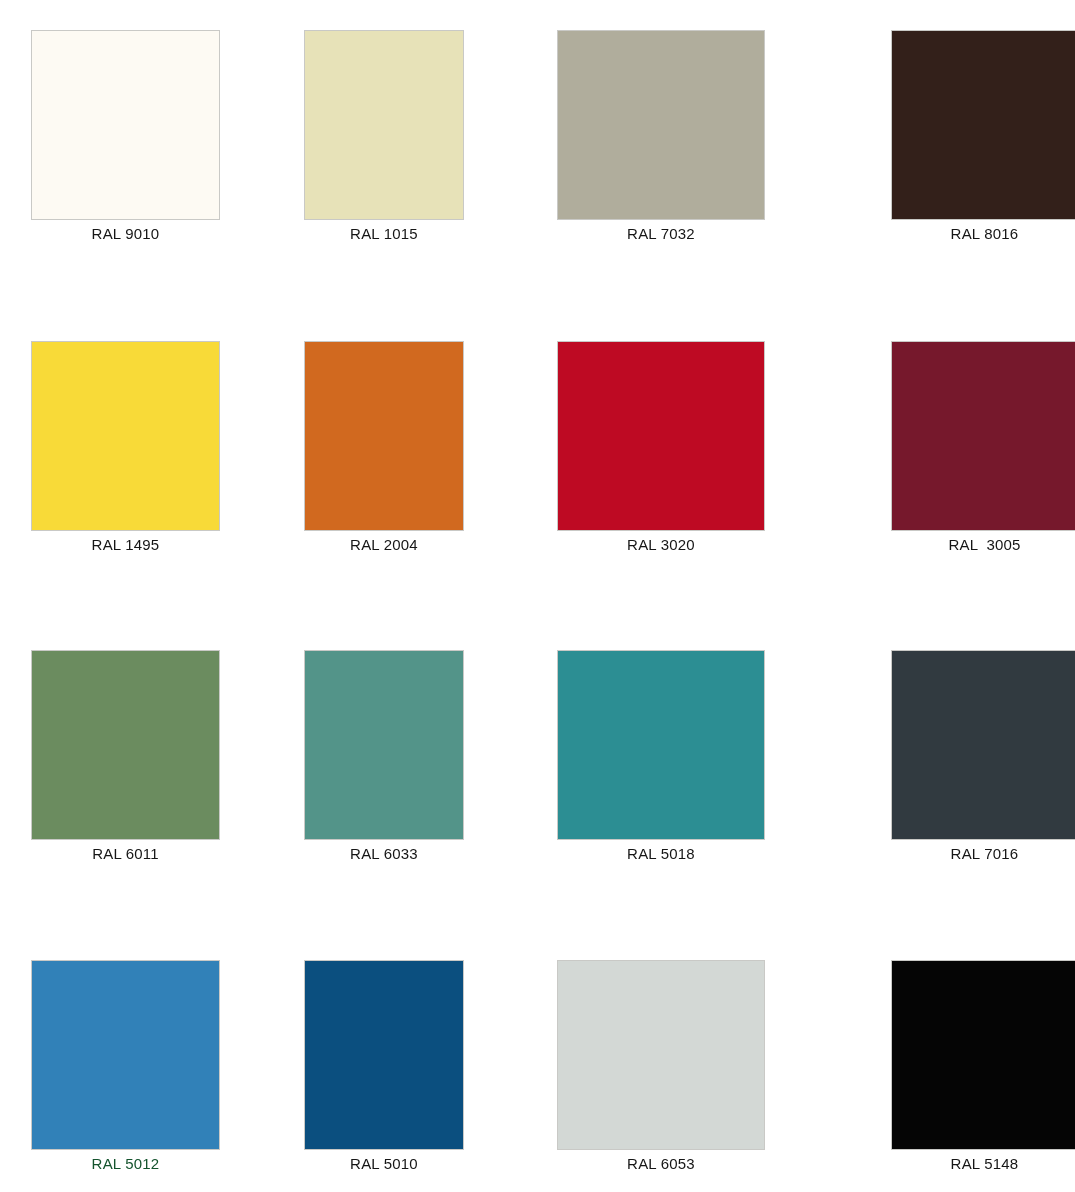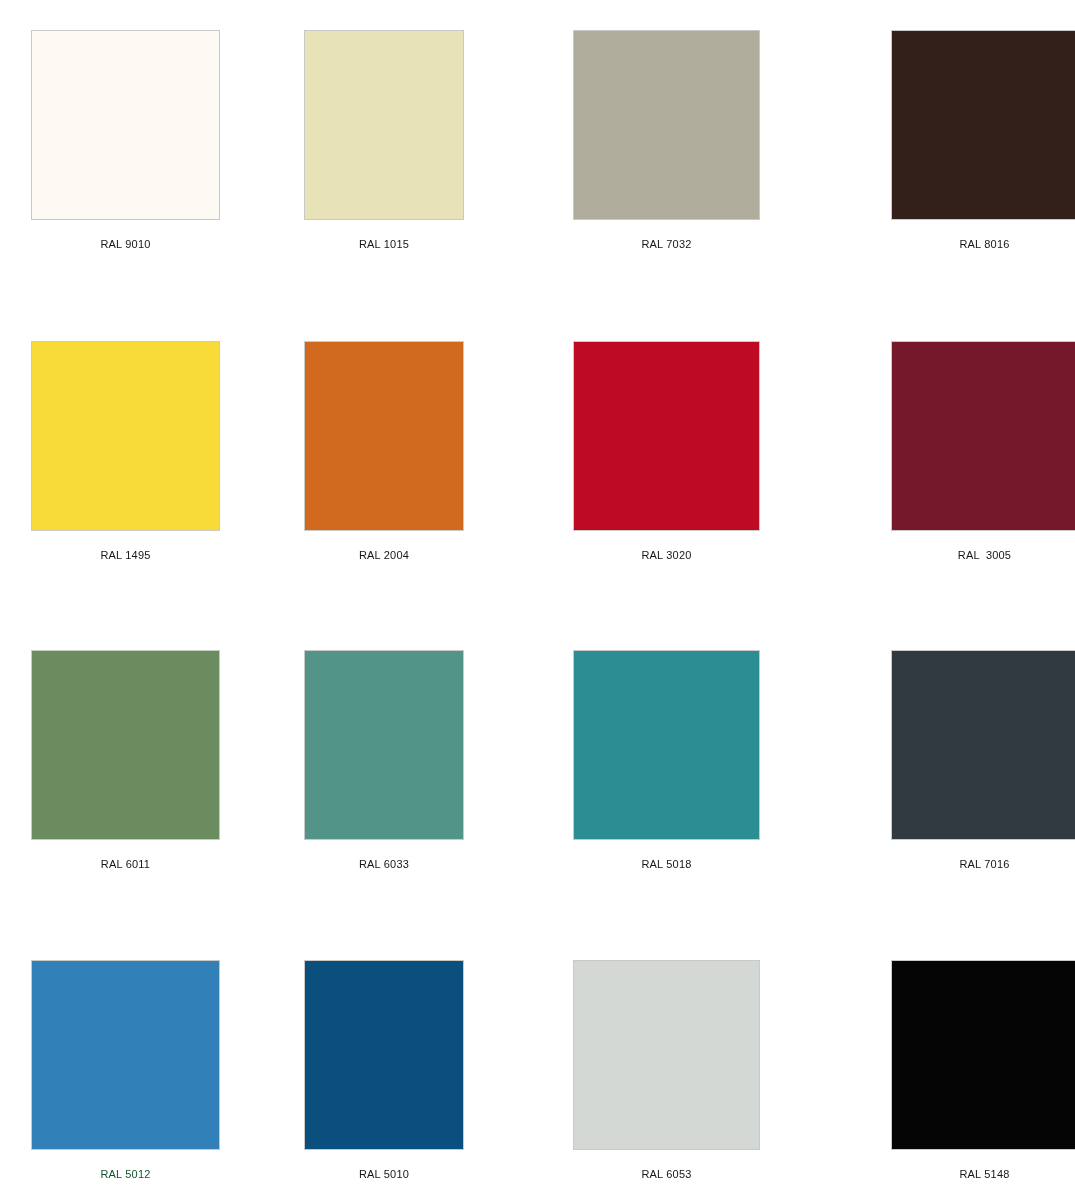--- a/index.html
+++ b/index.html
@@ -29,31 +29,31 @@
     box-sizing: border-box;
     width: 100%;
     height: 190px;
     border: 1px solid #c9c9c6;
     background: #ffffff;
   }
   .swatch-label {
     display: block;
     width: 100%;
     text-align: center;
-    font-size: 11px;
+    font-size: 15px;
     line-height: 18px;
     color: #161616;
     letter-spacing: 0.2px;
     white-space: pre;
-    margin-top: 15px;
+    margin-top: 5px;
   }
   
   .col-0 { left: 31px;  width: 189px; }
   .col-1 { left: 304px; width: 160px; }
-  .col-2 { left: 573px; width: 187px; }
+  .col-2 { left: 557px; width: 208px; }
   .col-3 { left: 891px; width: 187px; }
   
   .row-0 { top: 30px;  }
   .row-1 { top: 341px; }
   .row-2 { top: 650px; }
   .row-3 { top: 960px; }
 </style>
 </head>
 <body style="background: rgb(255, 255, 255);">
 

